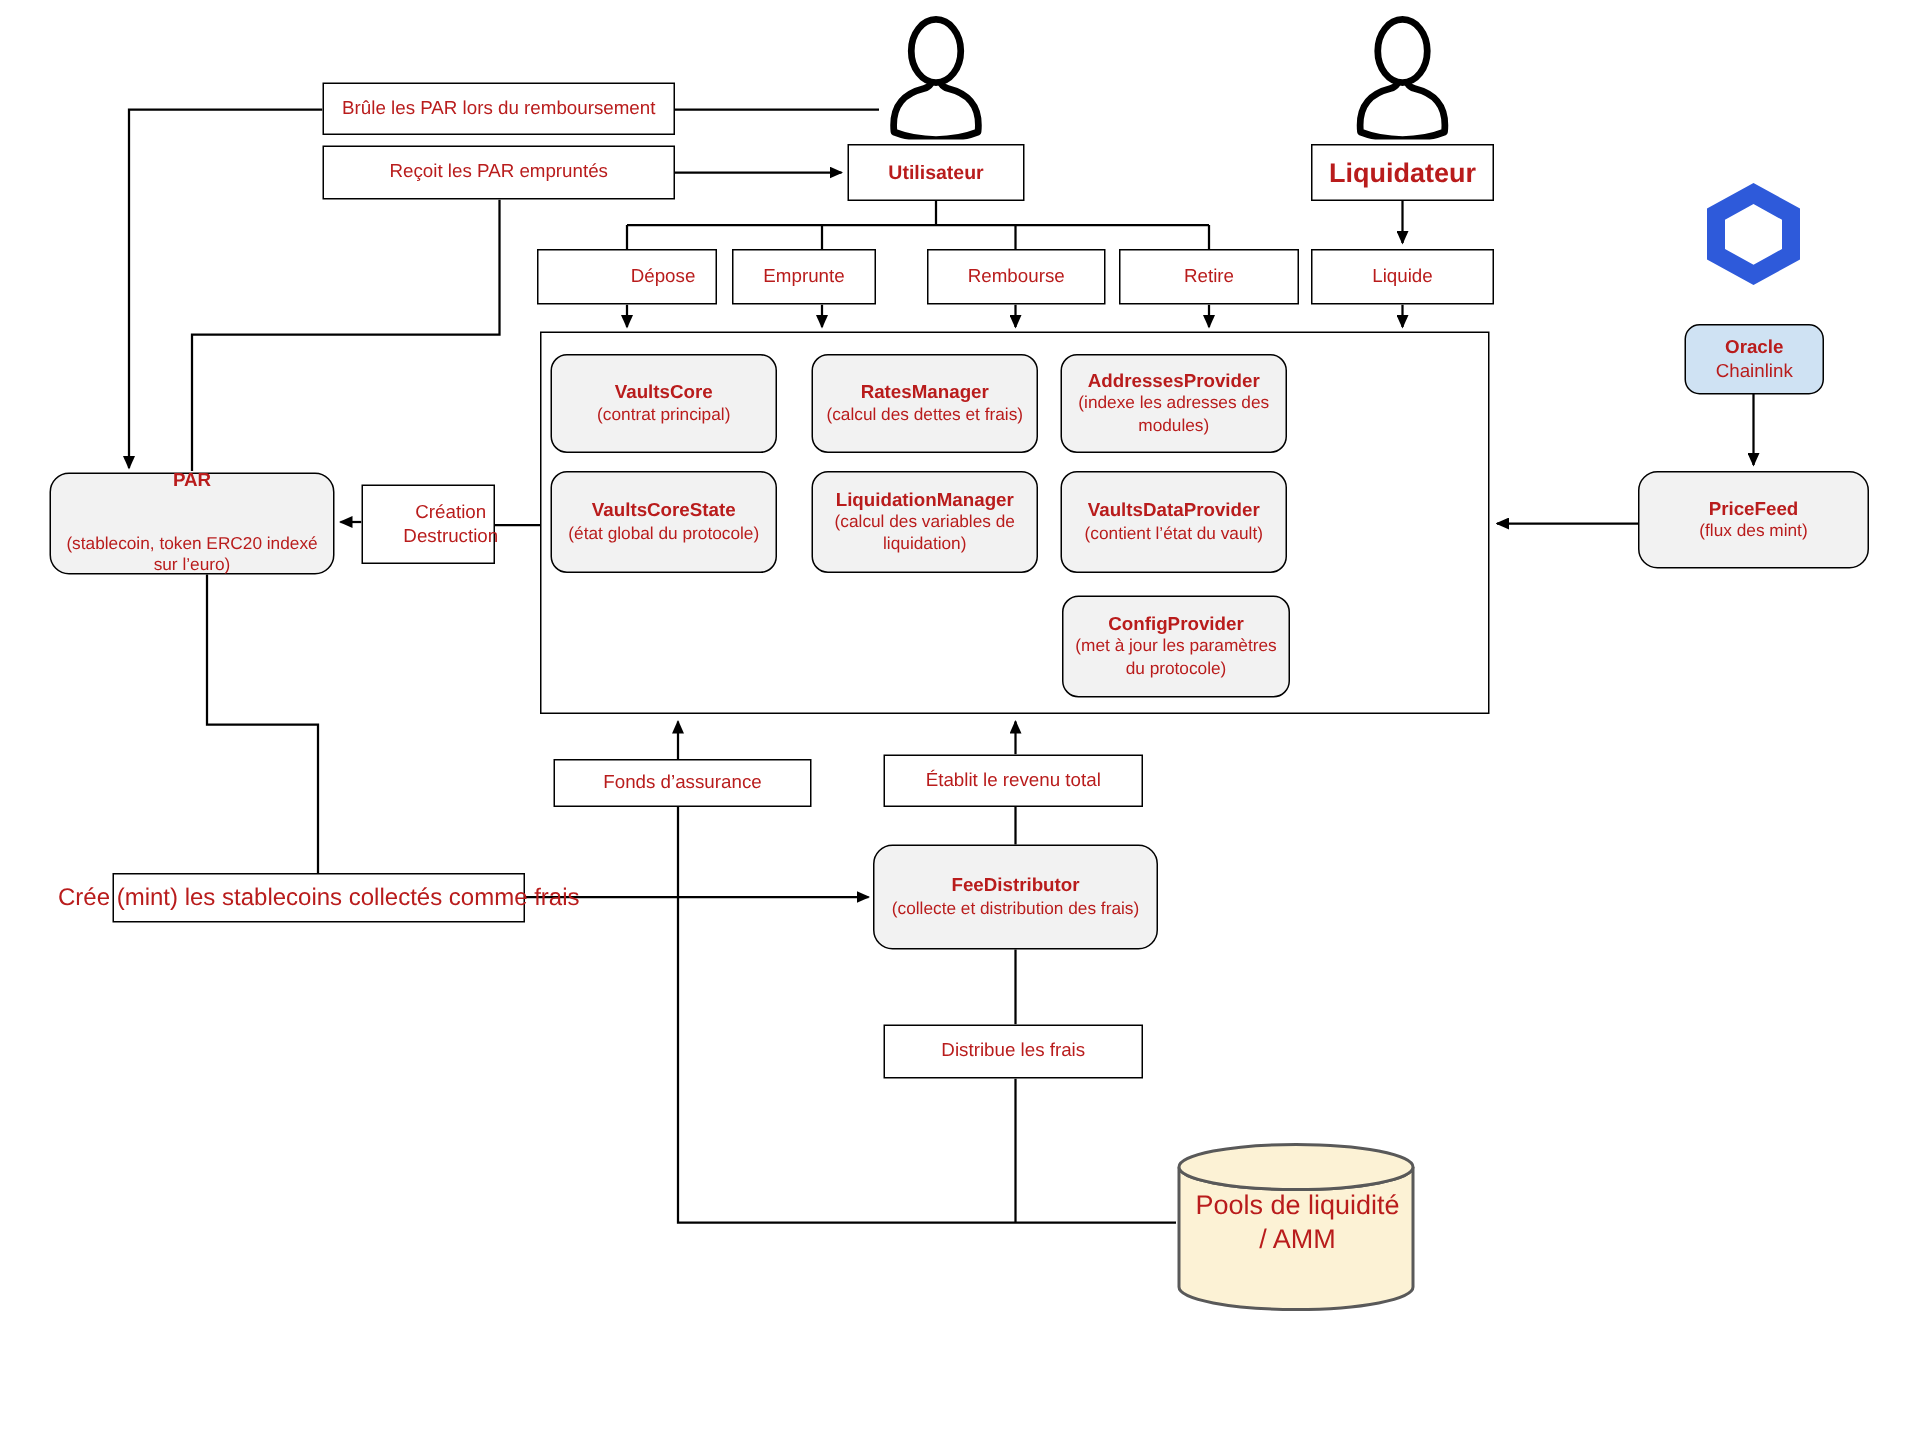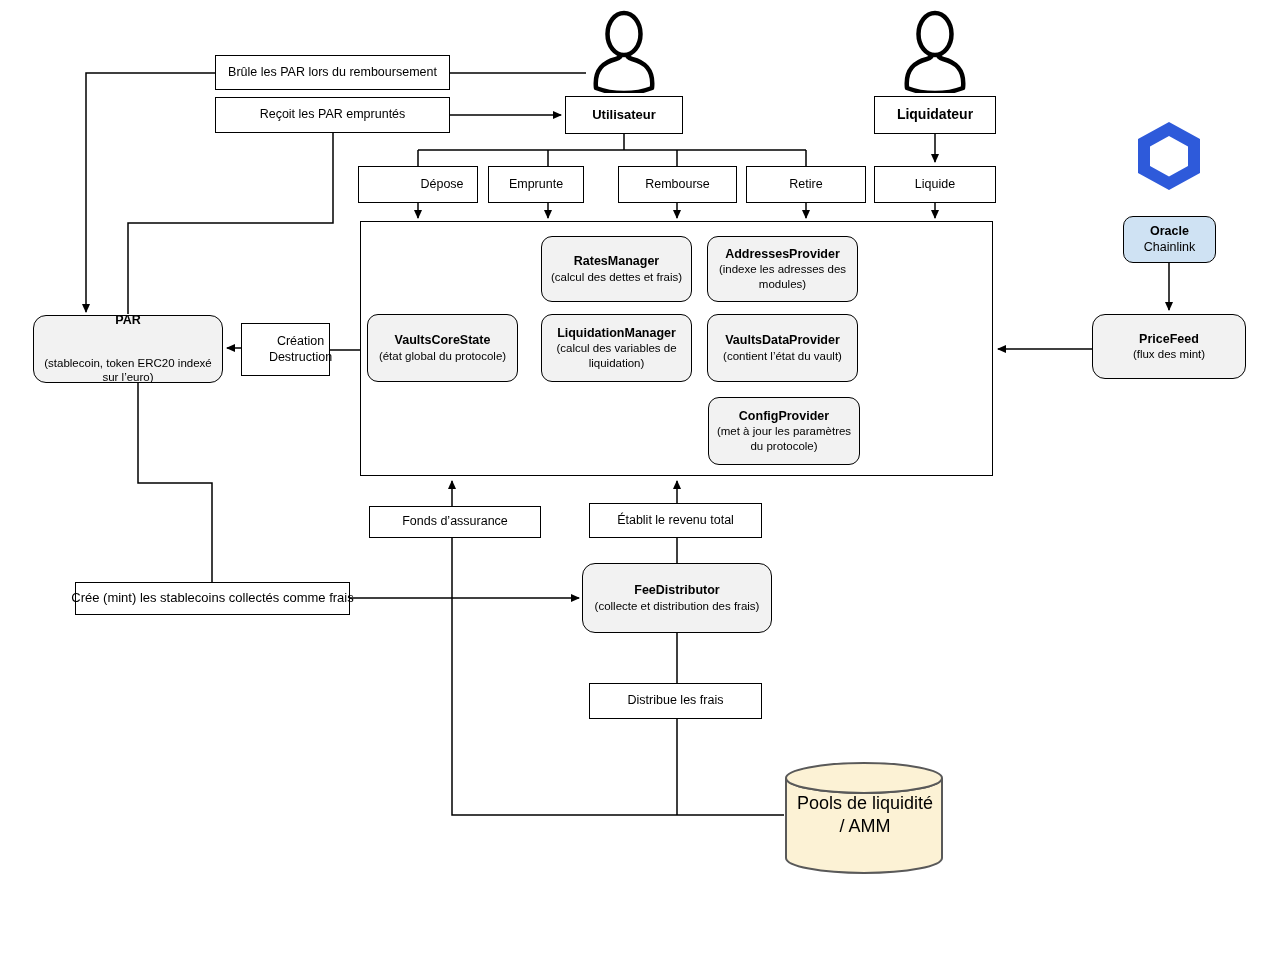--- a/index.html
+++ b/index.html
@@ -1,34 +1,34 @@
 <!DOCTYPE html>
 <html><head>
 <meta charset="utf-8">
 <style>
   html,body { margin:0; padding:0; background:#ffffff; }
   #stage {
     position:relative; width:1280px; height:960px; background:#ffffff;
-    font-family:"Liberation Sans", sans-serif; color:#000000; overflow:hidden;
+    font-family:"Liberation Sans", sans-serif; color:#b91c1c; overflow:hidden;
   }
   #wires { position:absolute; left:0; top:0; z-index:1; }
   .box {
     position:absolute; box-sizing:border-box; z-index:2;
     border:1.5px solid #000; background:#fff;
     display:flex; flex-direction:column; align-items:center; justify-content:center;
     text-align:center; font-size:12.5px; line-height:1.25;
   }
   .nw { white-space:nowrap; }
   .pre { white-space:pre-line; }
   .bold { font-weight:bold; }
   .module { background:#F2F2F2; border-radius:11px; padding:3px 6px; }
   .module .desc, .rdesc { font-size:11.5px; }
   .container-box { background:transparent; border:1.5px solid #000; z-index:1; }
   .oracle { background:#CFE2F3; border-radius:10px; }
-  .sm { font-size:13px; }
+  .sm { font-size:16px; }
   .icon-wrap { position:absolute; z-index:2; }
   .cyl-text {
     position:absolute; z-index:3; text-align:center; font-size:18px; line-height:1.3;
   }
 </style>
 </head>
 <body>
 
 <div id="stage">
 
@@ -86,41 +86,45 @@
     <span class="nw">Brûle les PAR lors du remboursement</span>
   </div>
   <div class="box" style="left:215px; top:97px; width:235px; height:36px;">
     <span class="nw">Reçoit les PAR empruntés</span>
   </div>
 
   <div class="box" style="left:565px; top:96px; width:118px; height:38px;">
     <span class="bold nw" style="font-size:13px;">Utilisateur</span>
   </div>
   <div class="box" style="left:874px; top:96px; width:122px; height:38px;">
-    <span class="bold nw" style="font-size:14px;">Liquidateur</span>
+    <span class="bold nw" style="font-size:18px;">Liquidateur</span>
   </div>
 
   <div class="box" style="left:358px; top:166px; width:120px; height:37px;padding-left:48px;">
     <span class="nw">Dépose</span>
   </div>
   <div class="box" style="left:488px; top:166px; width:96px; height:37px;">
     <span class="nw">Emprunte</span>
   </div>
   <div class="box" style="left:618px; top:166px; width:119px; height:37px;">
     <span class="nw">Rembourse</span>
   </div>
   <div class="box" style="left:746px; top:166px; width:120px; height:37px;">
     <span class="nw">Retire</span>
   </div>
   <div class="box" style="left:874px; top:166px; width:122px; height:37px;">
     <span class="nw">Liquide</span>
   </div>
 
   <div class="box container-box" style="left:360px; top:221px; width:633px; height:255px;"></div>
 
+  <div class="box module" style="left:367px; top:236px; width:151px; height:66px;">
+    <div class="bold">VaultsCore</div>
+    <div class="desc">(contrat principal)</div>
+  </div>
   <div class="box module" style="left:541px; top:236px; width:151px; height:66px;">
     <div class="bold">RatesManager</div>
     <div class="desc nw">(calcul des dettes et frais)</div>
   </div>
   <div class="box module" style="left:707px; top:236px; width:151px; height:66px;">
     <div class="bold">AddressesProvider</div>
     <div class="desc">(indexe les adresses des modules)</div>
   </div>
 
   <div class="box module" style="left:367px; top:314px; width:151px; height:68px;">

